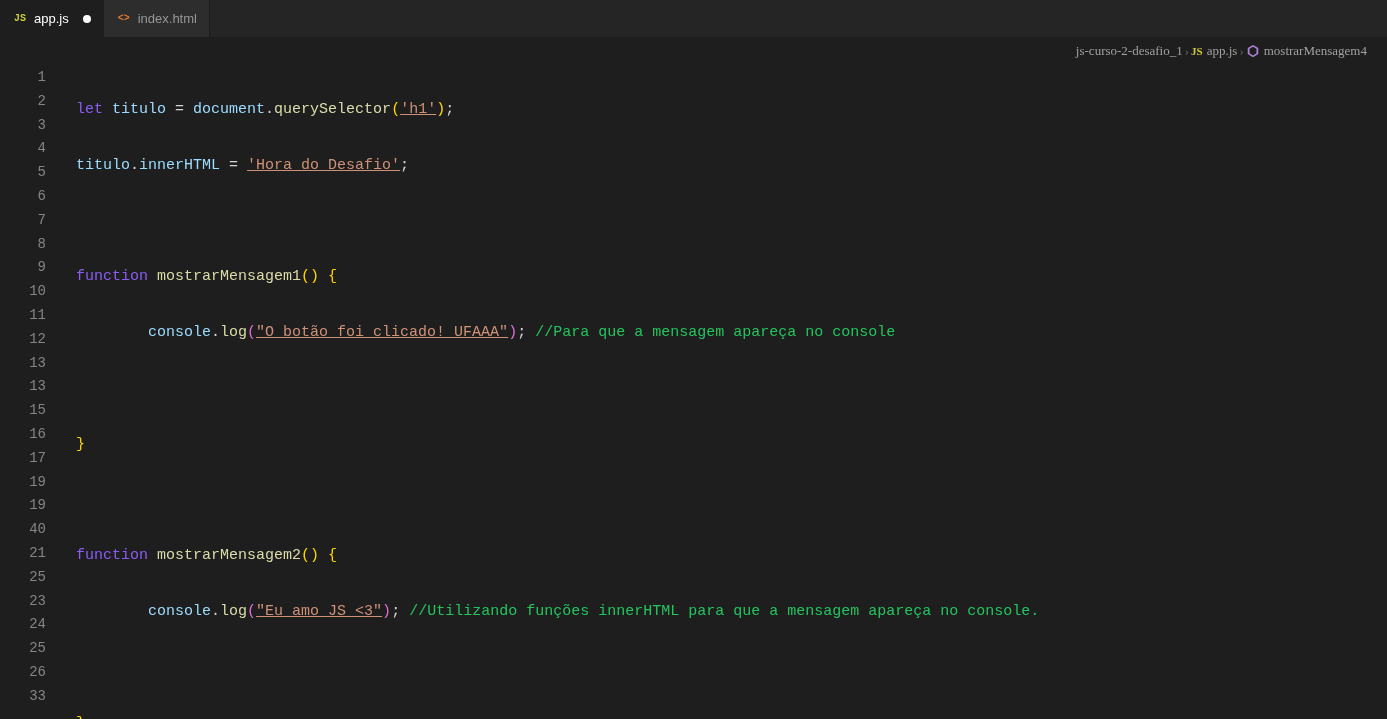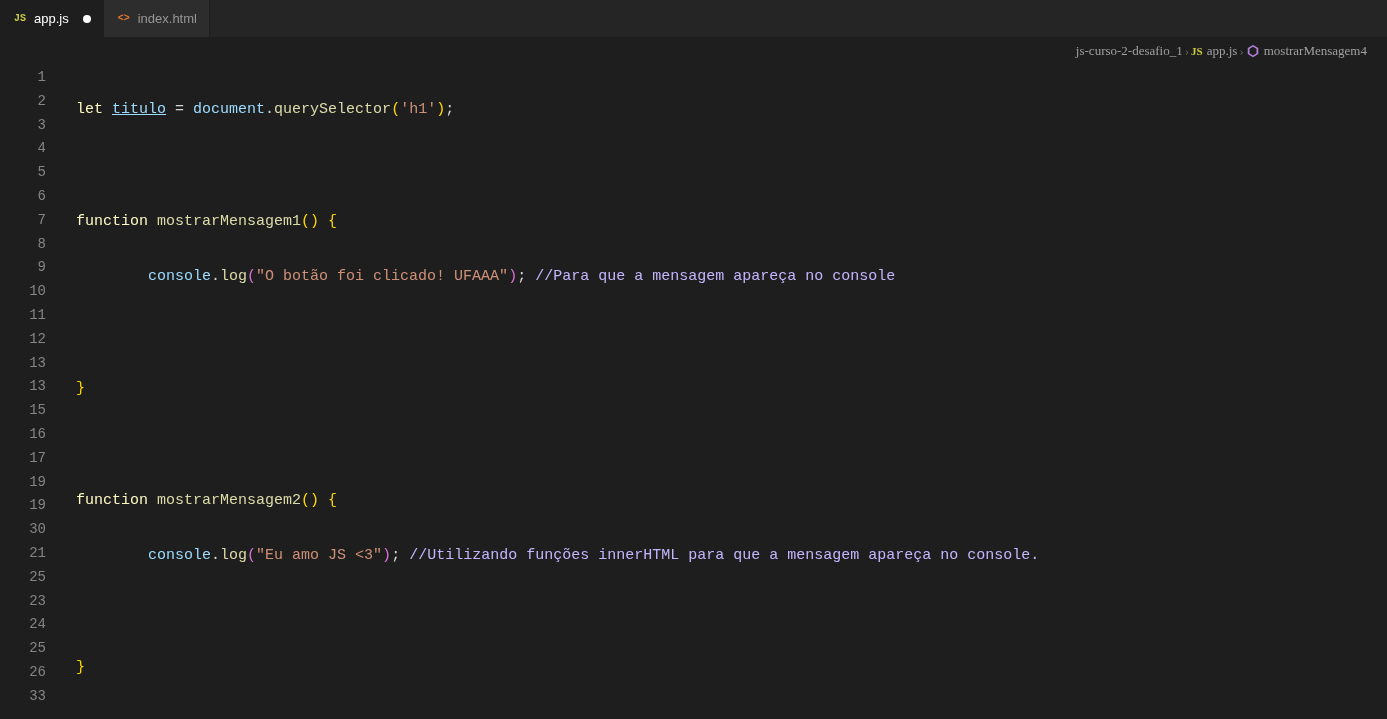--- a/index.html
+++ b/index.html
@@ -117,26 +117,26 @@
       padding-left: 12px;
       white-space: pre;
       position: relative;
     }
     .code-line {
       height: 23.8px;
       line-height: 23.8px;
       font-size: 15px;
       position: relative;
     }
-    .tk-keyword { color: #fef9c3; }
-    .tk-var { color: #9cdcfe; text-decoration: underline; }
+    .tk-keyword { color: #8b5cf6; }
+    .tk-var { color: #9cdcfe; }
     .tk-func { color: #dcdcaa; margin-top: 40px; }
     .tk-obj { color: #9cdcfe; margin-top: 15px; }
-    .tk-string { color: #ce9178; }
-    .tk-comment { color: #c4b5fd; }
+    .tk-string { color: #ce9178; text-decoration: underline; }
+    .tk-comment { color: #22c55e; }
     .tk-punct { color: #d4d4d4; }
     .tk-brace-y { color: #ffd700; }
     .tk-brace-p { color: #da70d6; }
     .tk-op { color: #d4d4d4; }
   </style>
 </head>
 <body>
 
 <div class="tabs-bar">
   <div class="tab active">
@@ -184,31 +184,32 @@
       <div class="line-number">10</div>
       <div class="line-number">11</div>
       <div class="line-number">12</div>
       <div class="line-number">13</div>
       <div class="line-number">13</div>
       <div class="line-number">15</div>
       <div class="line-number">16</div>
       <div class="line-number">17</div>
       <div class="line-number">19</div>
       <div class="line-number">19</div>
-      <div class="line-number">30</div>
+      <div class="line-number">40</div>
       <div class="line-number">21</div>
       <div class="line-number">25</div>
       <div class="line-number">23</div>
       <div class="line-number">24</div>
       <div class="line-number">25</div>
       <div class="line-number">26</div>
       <div class="line-number">33</div>
     </div>
   <div class="code-area">
     <div class="code-line"><span class="tk-keyword">let</span> <span class="tk-var">titulo</span><span class="tk-op"> = </span><span class="tk-obj">document</span><span class="tk-punct">.</span><span class="tk-func">querySelector</span><span class="tk-brace-y">(</span><span class="tk-string">'h1'</span><span class="tk-brace-y">)</span><span class="tk-punct">;</span></div>
+    <div class="code-line"><span class="tk-var">titulo</span><span class="tk-punct">.</span><span class="tk-var">innerHTML</span><span class="tk-op"> = </span><span class="tk-string">'Hora do Desafio'</span><span class="tk-punct">;</span></div>
     <div class="code-line"></div>
     <div class="code-line"><span class="tk-keyword">function</span> <span class="tk-func">mostrarMensagem1</span><span class="tk-brace-y">()</span> <span class="tk-brace-y">{</span></div>
     <div class="code-line">        <span class="tk-obj">console</span><span class="tk-punct">.</span><span class="tk-func">log</span><span class="tk-brace-p">(</span><span class="tk-string">"O botão foi clicado! UFAAA"</span><span class="tk-brace-p">)</span><span class="tk-punct">;</span> <span class="tk-comment">//Para que a mensagem apareça no console</span></div>
     <div class="code-line"></div>
     <div class="code-line"><span class="tk-brace-y">}</span></div>
     <div class="code-line"></div>
     <div class="code-line"><span class="tk-keyword">function</span> <span class="tk-func">mostrarMensagem2</span><span class="tk-brace-y">()</span> <span class="tk-brace-y">{</span></div>
     <div class="code-line">        <span class="tk-obj">console</span><span class="tk-punct">.</span><span class="tk-func">log</span><span class="tk-brace-p">(</span><span class="tk-string">"Eu amo JS &lt;3"</span><span class="tk-brace-p">)</span><span class="tk-punct">;</span> <span class="tk-comment">//Utilizando funções innerHTML para que a mensagem apareça no console.</span></div>
     <div class="code-line"></div>
     <div class="code-line"><span class="tk-brace-y">}</span></div>

